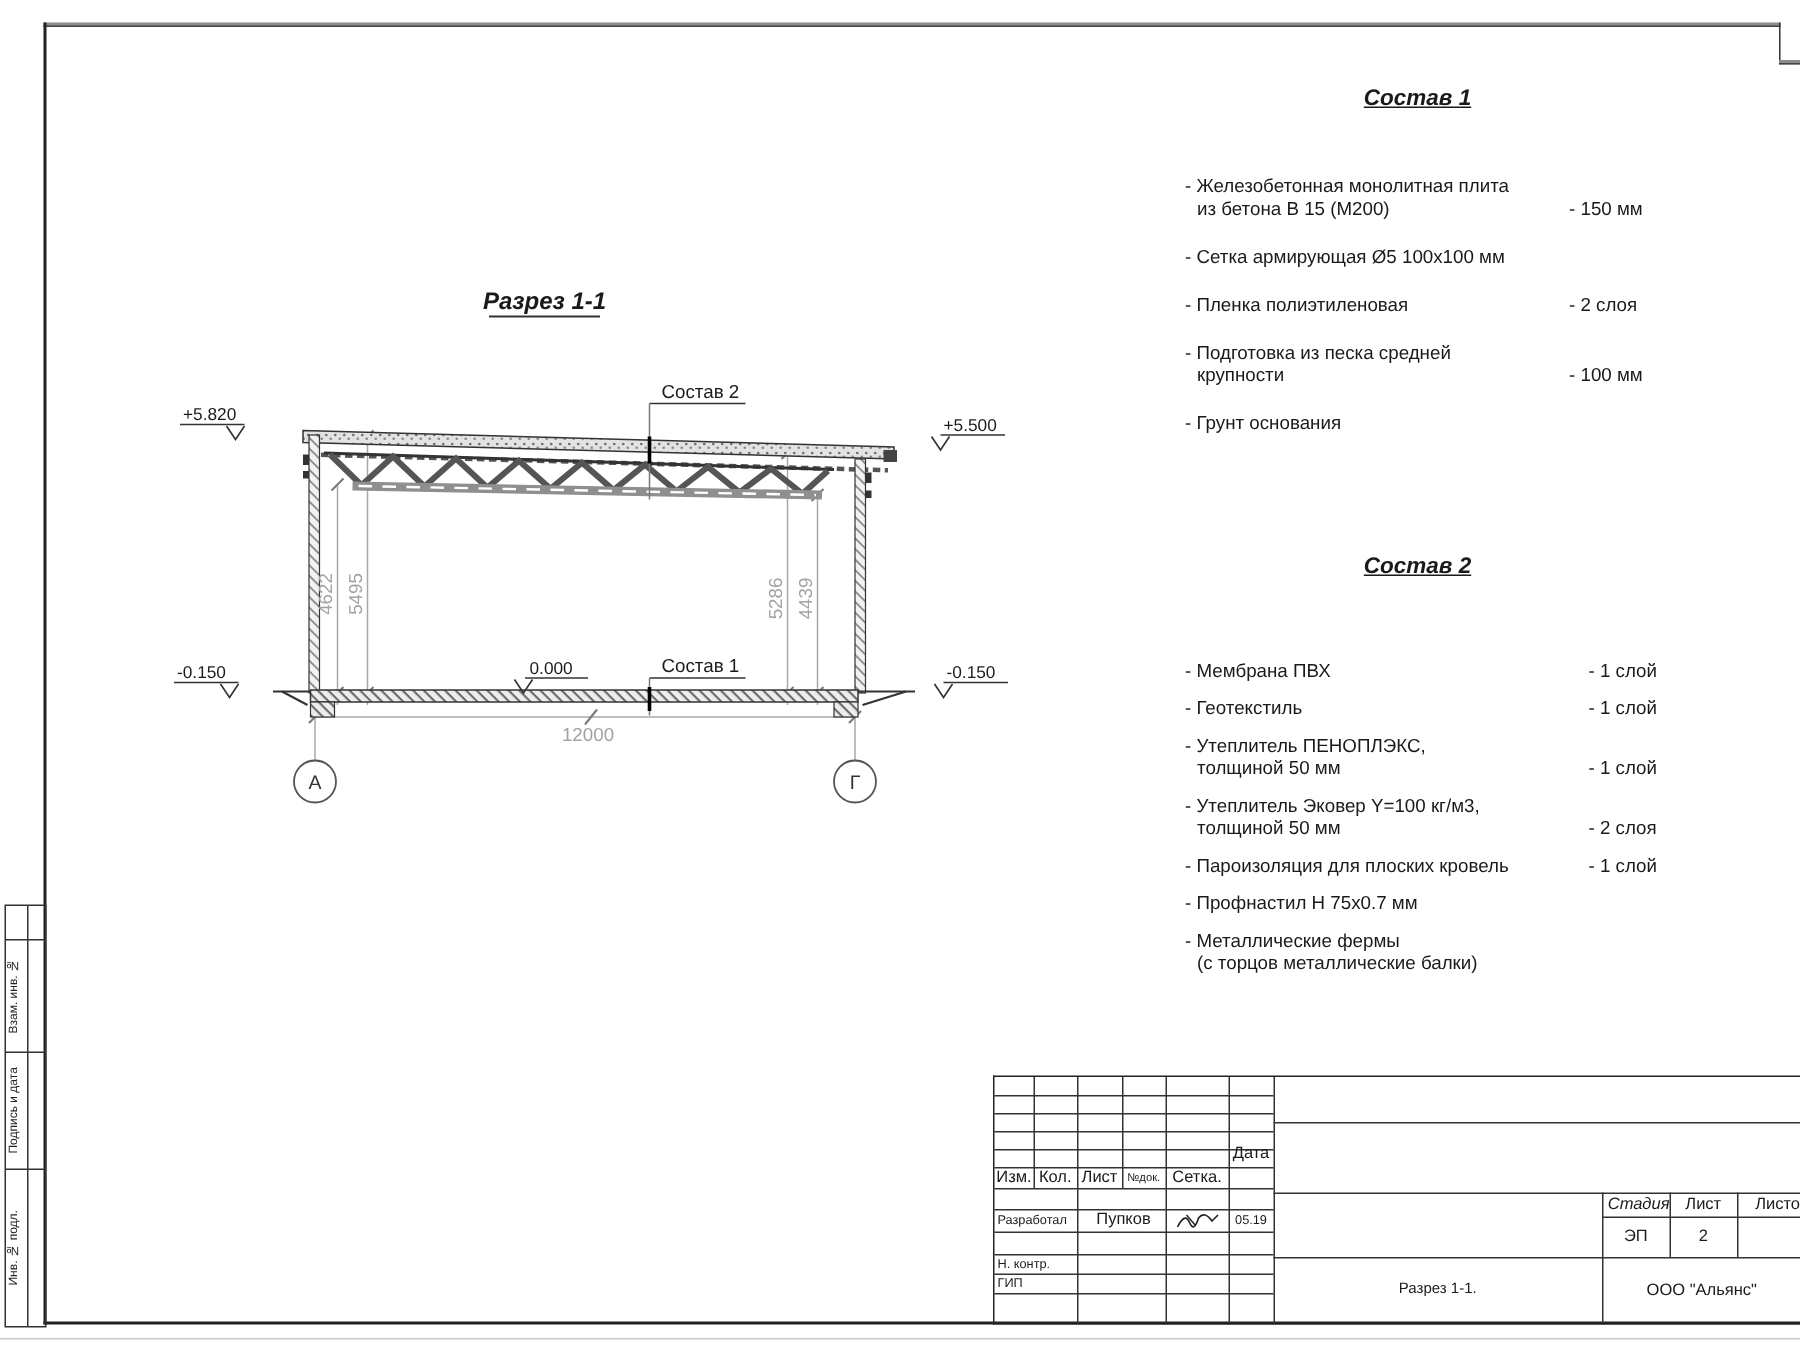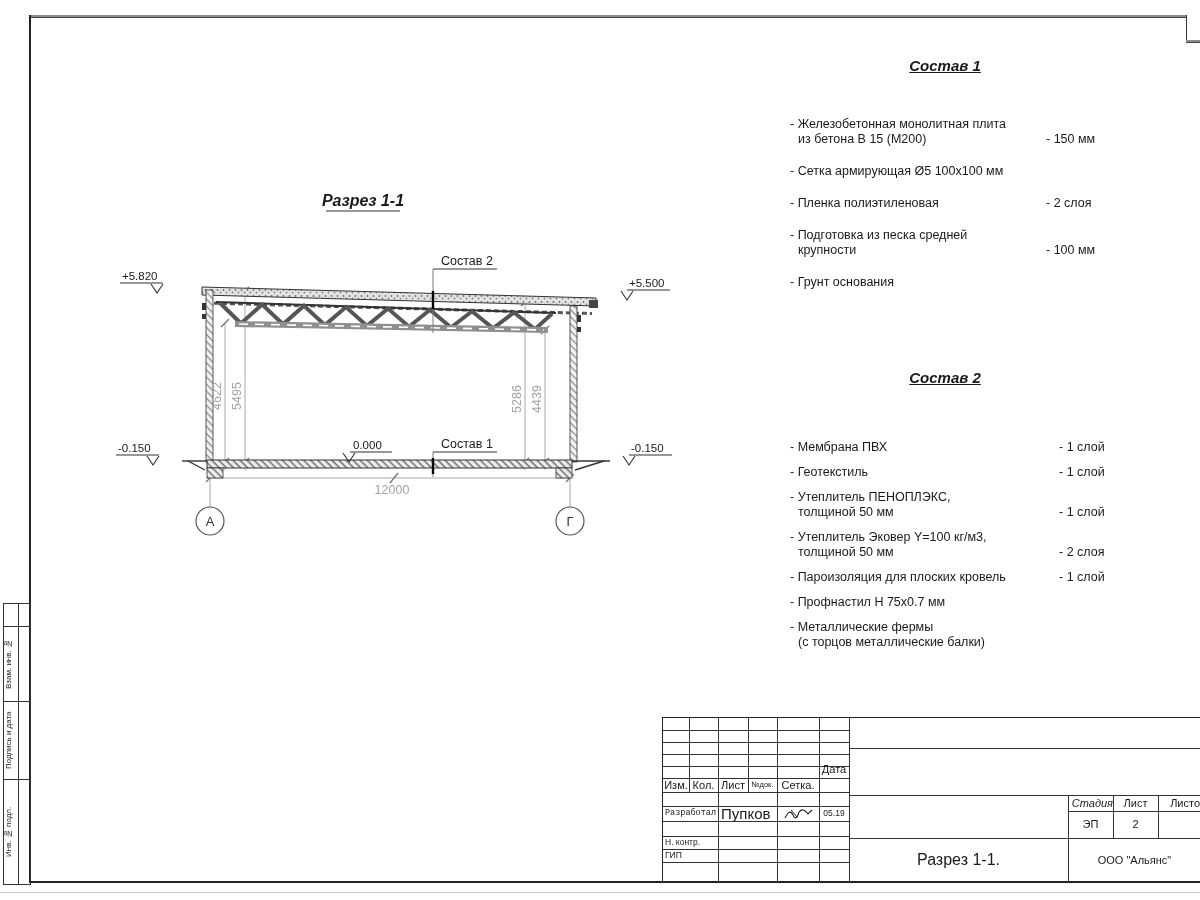--- a/index.html
+++ b/index.html
@@ -273,34 +273,34 @@
     <div class="vline" style="left:450px;top:77px;height:43px;"></div>
     <div class="vline" style="left:495px;top:77px;height:43px;"></div>
 
     <div class="cell tb-med" style="left:0;top:60px;width:26px;height:14px;line-height:14px;text-align:center;">Изм.</div>
     <div class="cell tb-med" style="left:26px;top:60px;width:29px;height:14px;line-height:14px;text-align:center;">Кол.</div>
     <div class="cell tb-med" style="left:55px;top:60px;width:30px;height:14px;line-height:14px;text-align:center;">Лист</div>
     <div class="cell" style="left:85px;top:60px;width:29px;height:14px;line-height:14px;text-align:center;font-size:7.5px;">№док.</div>
     <div class="cell tb-med" style="left:114px;top:60px;width:42px;height:14px;line-height:14px;text-align:center;">Сетка.</div>
     <div class="cell tb-med" style="left:156px;top:44px;width:30px;height:14px;line-height:14px;text-align:center;">Дата</div>
 
-    <div class="cell tb-small" style="left:2px;top:88px;width:53px;height:15px;line-height:15px;font-family:Liberation Mono, monospace;">Разработал</div>
-    <div class="cell" style="left:58px;top:88px;width:56px;height:15px;line-height:15px;font-size:15px;">Пупков</div>
+    <div class="cell tb-small" style="left:2px;top:88px;width:53px;height:15px;line-height:15px;">Разработал</div>
+    <div class="cell" style="left:58px;top:88px;width:56px;height:15px;line-height:15px;font-size:11px;text-align:center;">Пупков</div>
     <svg class="abs" style="left:118px;top:89px;" width="34" height="13" viewBox="0 0 34 13">
       <path d="M4 11 Q9 1 12 8 T18 5 Q22 0 27 7 L31 3" stroke="#222" stroke-width="1.1" fill="none"></path>
       <path d="M10 3 L16 10" stroke="#222" stroke-width="1" fill="none"></path>
     </svg>
     <div class="cell tb-small" style="left:156px;top:88px;width:30px;height:15px;line-height:15px;text-align:center;">05.19</div>
 
     <div class="cell tb-small" style="left:2px;top:118px;width:53px;height:13px;line-height:13px;">Н. контр.</div>
     <div class="cell tb-small" style="left:2px;top:131px;width:53px;height:13px;line-height:13px;">ГИП</div>
 
     <div class="cell tb-med" style="left:405px;top:77px;width:45px;height:16px;line-height:16px;text-align:right;font-style:italic;">Стадия</div>
     <div class="cell tb-med" style="left:450px;top:77px;width:45px;height:16px;line-height:16px;text-align:center;">Лист</div>
     <div class="cell tb-med" style="left:495px;top:77px;width:60px;height:16px;line-height:16px;text-align:center;">Листов</div>
     <div class="cell tb-med" style="left:405px;top:93px;width:45px;height:27px;line-height:27px;text-align:center;">ЭП</div>
     <div class="cell tb-med" style="left:450px;top:93px;width:45px;height:27px;line-height:27px;text-align:center;">2</div>
 
-    <div class="cell" style="left:186px;top:120px;width:219px;height:32px;line-height:44px;text-align:center;font-size:16px;">Разрез 1-1.</div>
+    <div class="cell" style="left:186px;top:120px;width:219px;height:32px;line-height:44px;text-align:center;font-size:10px;">Разрез 1-1.</div>
     <div class="cell tb-med" style="left:405px;top:120px;width:133px;height:44px;line-height:44px;text-align:center;">ООО "Альянс"</div>
   </div>
 
 </div>
 
 </body></html>

